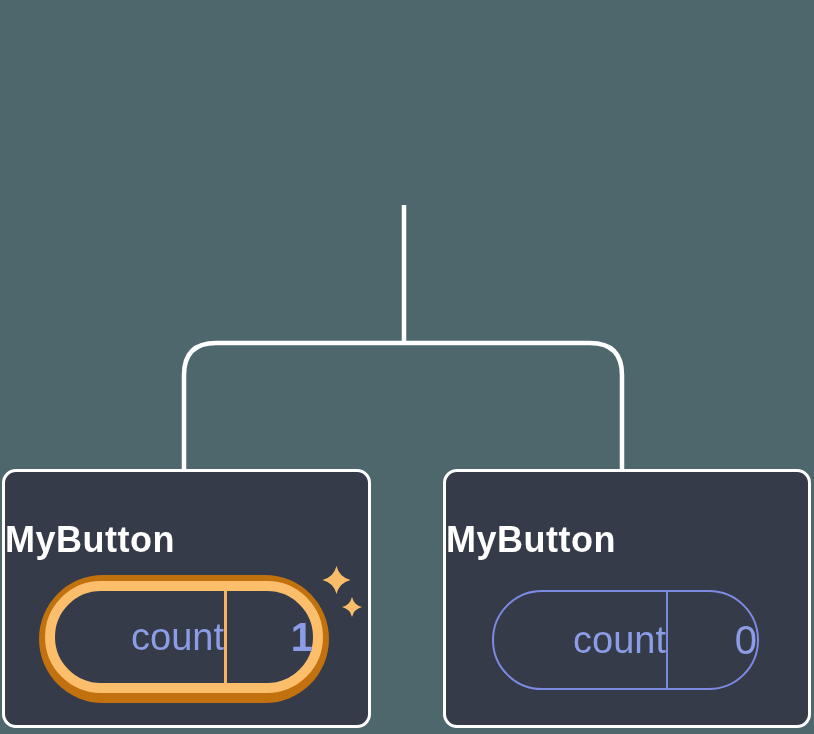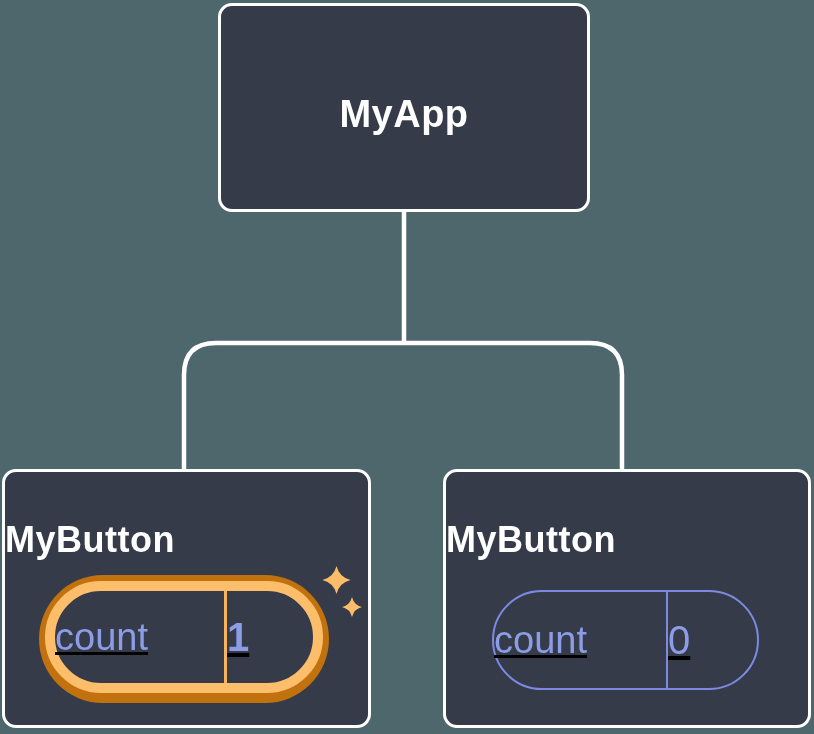--- a/index.html
+++ b/index.html
@@ -46,21 +46,21 @@
     box-sizing: border-box;
   }
   .pill-hot-inner {
     width: 100%; height: 100%;
     border-radius: 56px;
     border: 10px solid var(--highlight-inner, #fcbe6b);
     background: var(--node-fill, #353b48);
     box-sizing: border-box;
     display: flex;
   }
-  .cell { display: flex; align-items: center; justify-content: flex-start; text-decoration: underline; }
+  .cell { display: flex; align-items: center; justify-content: flex-end; }
   .pill-hot .key-cell {
     width: 169px;
     border-right: 3px solid var(--highlight-divider, #f7b45f);
   }
   .pill-hot .val-cell { flex: 1; }
   
   .pill-calm {
     position: absolute; left: 46px; top: 118px;
     width: 267px; height: 100px;
     border: 2.5px solid var(--pill-outline, #7d8ae3);
@@ -81,23 +81,20 @@
 </head>
 <body>
 
 <div class="stage">
 
   <svg class="connectors" width="814" height="734" viewBox="0 0 814 734">
     <path d="M404 205 V345" fill="none" stroke="#ffffff" stroke-width="4.5"></path>
     <path d="M184 472 V375 Q184 343 216 343 H590 Q622 343 622 375 V472" fill="none" stroke="#ffffff" stroke-width="4.5"></path>
   </svg>
 
-  <div class="node node-root">
-    <span class="root-label">MyApp</span>
-  </div>
 
   <div class="node node-left">
     <span class="child-label">MyButton</span>
     <div class="pill-hot">
       <div class="pill-hot-inner">
         <div class="cell key-cell">
           <span class="state-key">count</span>
         </div>
         <div class="cell val-cell">
           <span class="state-val val-bold">1</span>

